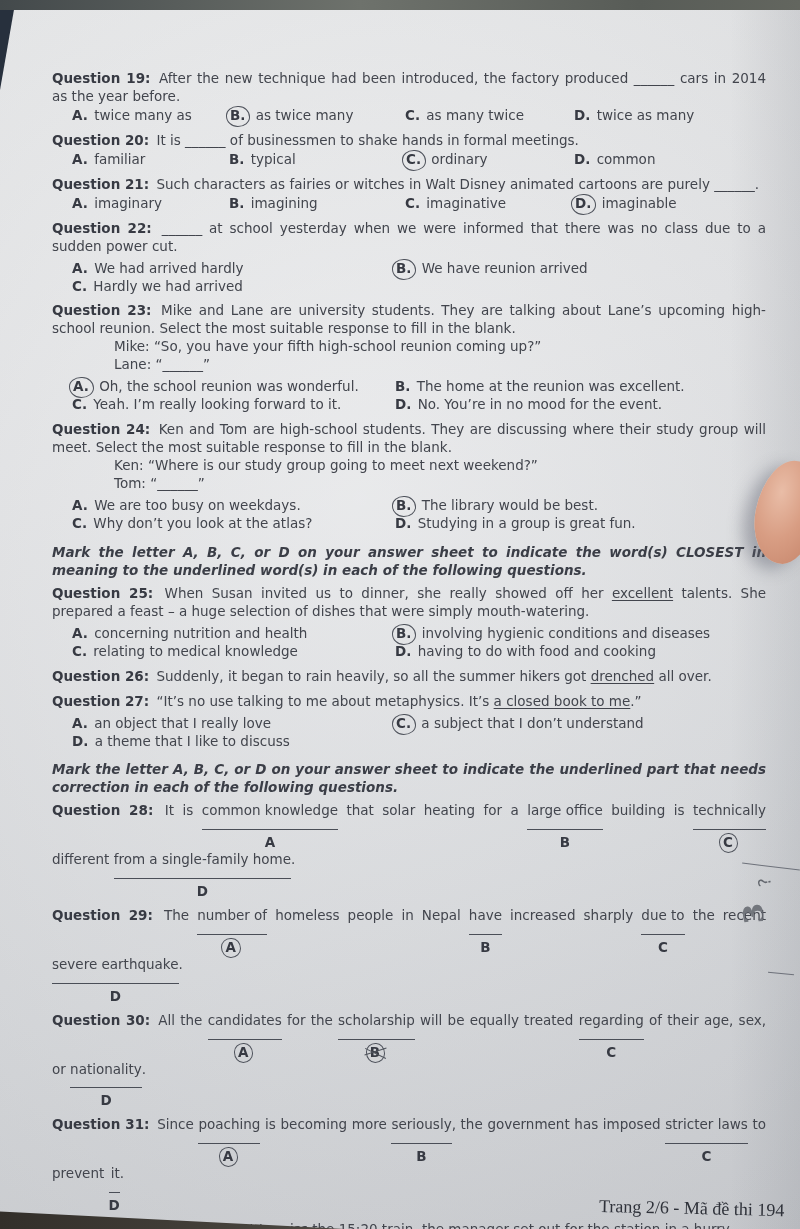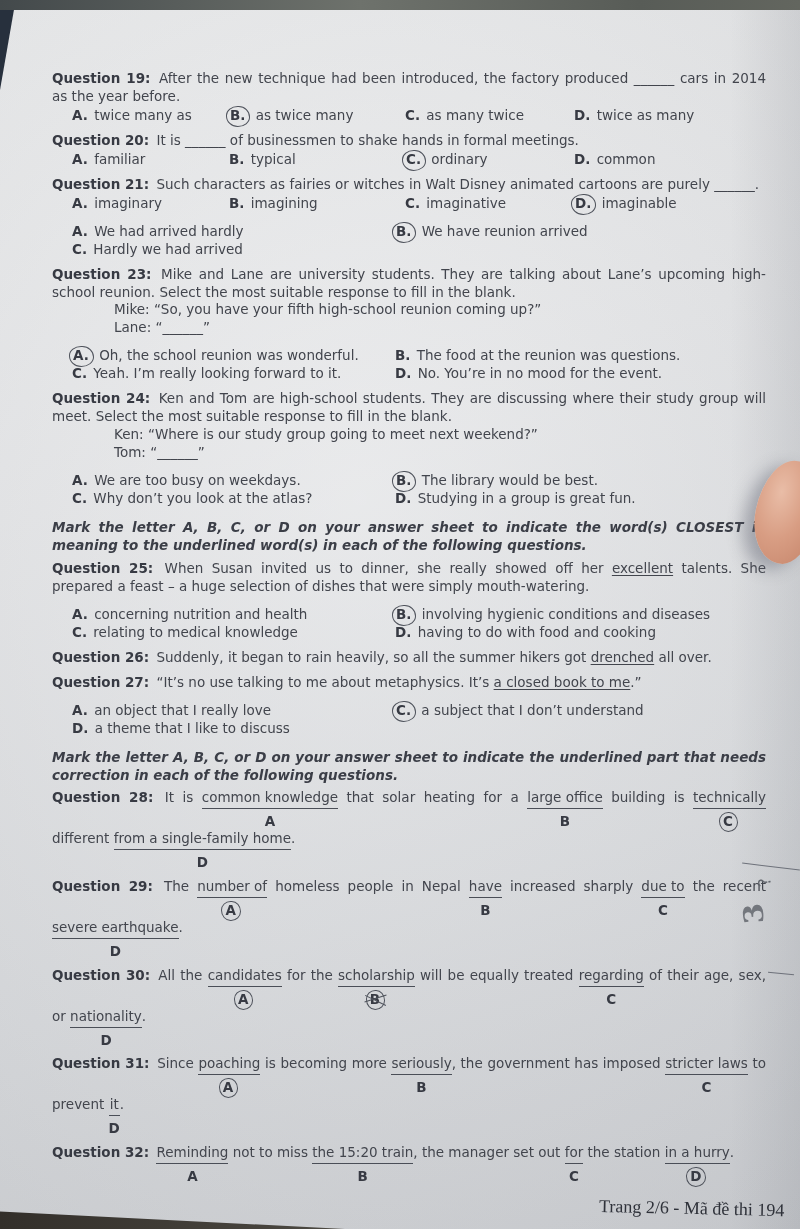--- a/index.html
+++ b/index.html
@@ -18,31 +18,31 @@
     background:linear-gradient(90deg,#332f2a,#4d4a43);clip-path:polygon(0 12%,100% 100%,0 100%);}
 
   .exam{position:absolute;left:52px;right:34px;top:60px;
     font-size:13.5px;line-height:1.33;color:#42454d;}
   .q{margin-bottom:7px;}
   .stem{text-align:justify;}
   .ql{font-weight:bold;color:#373a43;margin-right:3px;}
   .dlg{padding-left:62px;}
 
   .opts-row{display:grid;grid-template-columns:157px 176px 169px 1fr;padding-left:20px;margin-top:1px;}
-  .opts-cols{display:grid;grid-template-columns:323px 1fr;padding-left:20px;margin-top:10px;}
+  .opts-cols{display:grid;grid-template-columns:323px 1fr;padding-left:20px;margin-top:4px;}
   .opt{white-space:nowrap;}
   .ol{font-weight:bold;color:#373a43;}
   .ot{margin-left:2px;}
 
   .sec-instr{font-weight:bold;font-style:italic;text-align:justify;color:#3b3e47;margin:11px 0 5px;}
 
   .useg{text-decoration:underline;text-underline-offset:2px;}
 
   .seg{display:inline-block;text-align:center;vertical-align:top;}
-  .seg .st{display:block;border-bottom:1.3px solid #4a4e57;padding-bottom:1px;}
+  .seg .st{display:block;border-bottom:1.3px solid #4a4e57;padding-bottom:9px;text-align:right;}
   .seg .sm{display:block;font-weight:bold;color:#373a43;margin-top:4px;line-height:1.25;}
 
   .circ{display:inline-block;border:1.6px solid #4e525b;
     border-radius:50% 48% 52% 50%/46% 54% 48% 55%;
     padding:0 4px 1px 3px;margin:-2px -1px -2px -3px;position:relative;}
   .scrib::before,.scrib::after{content:"";position:absolute;left:-3px;right:-3px;top:52%;
     border-top:1.5px solid #4e525b;transform:rotate(26deg);}
   .scrib::after{top:40%;transform:rotate(-18deg);}
 
   .footer{position:absolute;bottom:10px;right:16px;
@@ -88,33 +88,34 @@
         <div class="q">
           <div class="stem"><span class="ql">Question 21:</span> <span>Such characters as fairies or witches in Walt Disney animated cartoons are purely ______.</span></div>
           <div class="opts-row">
             <div class="opt"><span class="ol">A.</span> <span class="ot">imaginary</span></div>
             <div class="opt"><span class="ol">B.</span> <span class="ot">imagining</span></div>
             <div class="opt"><span class="ol">C.</span> <span class="ot">imaginative</span></div>
             <div class="opt"><span class="circ"><span class="ol">D.</span></span> <span class="ot">imaginable</span></div>
           </div>
         </div>
         <div class="q">
+          <div class="stem"><span class="ql">Question 22:</span> <span>______ at school yesterday when we were informed that there was no class due to a sudden power cut.</span></div>
           <div class="opts-cols">
             <div class="opt"><span class="ol">A.</span> <span class="ot">We had arrived hardly</span></div>
             <div class="opt"><span class="circ"><span class="ol">B.</span></span> <span class="ot">We have reunion arrived</span></div>
             <div class="opt"><span class="ol">C.</span> <span class="ot">Hardly we had arrived</span></div>
           </div>
         </div>
         <div class="q">
           <div class="stem"><span class="ql">Question 23:</span> <span>Mike and Lane are university students. They are talking about Lane’s upcoming high-school reunion. Select the most suitable response to fill in the blank.</span></div>
           <div class="dlg">Mike:  “So, you have your fifth high-school reunion coming up?”</div>
           <div class="dlg">Lane: “______”</div>
           <div class="opts-cols">
             <div class="opt"><span class="circ"><span class="ol">A.</span></span> <span class="ot">Oh, the school reunion was wonderful.</span></div>
-            <div class="opt"><span class="ol">B.</span> <span class="ot">The food at the reunion was questions.</span></div>
+            <div class="opt"><span class="ol">B.</span> <span class="ot">The home at the reunion was excellent.</span></div>
             <div class="opt"><span class="ol">C.</span> <span class="ot">Yeah. I’m really looking forward to it.</span></div>
             <div class="opt"><span class="ol">D.</span> <span class="ot">No. You’re in no mood for the event.</span></div>
           </div>
         </div>
         <div class="q">
           <div class="stem"><span class="ql">Question 24:</span> <span>Ken and Tom are high-school students. They are discussing where their study group will meet. Select the most suitable response to fill in the blank.</span></div>
           <div class="dlg">Ken:  “Where is our study group going to meet next weekend?”</div>
           <div class="dlg">Tom: “______”</div>
           <div class="opts-cols">
             <div class="opt"><span class="ol">A.</span> <span class="ot">We are too busy on weekdays.</span></div>

